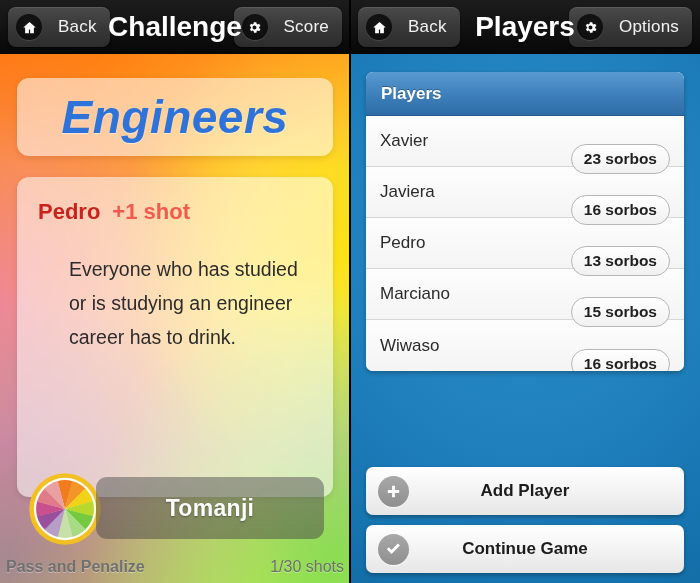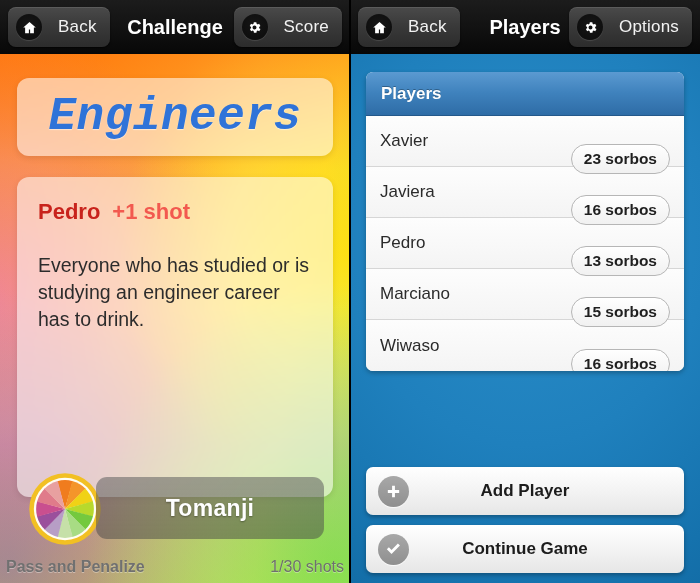--- a/index.html
+++ b/index.html
@@ -33,21 +33,21 @@
   .badge-circle {
     width: 26px; height: 26px; border-radius: 50%;
     background: radial-gradient(circle at 50% 40%, #161616 0%, #0b0b0b 100%);
     display: flex; align-items: center; justify-content: center;
     box-shadow: 0 1px 1px rgba(255,255,255,.12);
     flex: 0 0 auto;
   }
   .badge-circle svg { width: 15px; height: 15px; fill: #fff; display:block; }
   .topbar-title {
     position: absolute; left: 0; right: 0; text-align: center;
-    color: #fff; font-size: 20px; font-weight: bold; pointer-events: none;
+    color: #fff; font-size: 28px; font-weight: bold; pointer-events: none;
   }
 
   
   #left .stage {
     position: absolute; top: 54px; left: 0; width: 350px; height: 529px;
     overflow: hidden;
   }
   .rainbow {
     position: absolute; inset: 0;
     background:
@@ -67,31 +67,31 @@
     background: rgba(255,255,255,.55);
     border-radius: 12px;
     box-shadow: 0 2px 6px rgba(0,0,0,.10);
     backdrop-filter: blur(2px);
   }
   #title-card { left: 17px; top: 24px; width: 316px; height: 78px; }
   #title-text {
     position: absolute; inset: 0;
     display: flex; align-items: center; justify-content: center;
     color: #2f73d8;
-    font-family: Liberation Mono, monospace;
+    font-family: Liberation Sans, sans-serif;
     font-style: italic; font-weight: bold;
     font-size: 46px; letter-spacing: .5px;
     text-shadow: 0 1px 1px rgba(255,255,255,.55);
     text-align: center;
   }
   #desc-card { left: 17px; top: 123px; width: 316px; height: 320px; padding: 22px 21px; }
   .player-line { display: flex; align-items: baseline; gap: 12px; margin-bottom: 27px; }
   .player-name { color: #c8231c; font-size: 22px; font-weight: bold; }
   .player-shot { color: #f2594f; font-size: 22px; font-weight: bold; text-align: center; }
-  .desc-text { color: #2c2c2c; font-size: 19.5px; line-height: 27px; }
+  .desc-text { color: #2c2c2c; font-size: 19.5px; line-height: 34px; margin-left: 31px; }
 
   
   #brand-row { position: absolute; left: 0; bottom: 36px; width: 350px; height: 76px; }
   #wheel { position: absolute; left: 27px; top: 0; width: 76px; height: 76px; }
   #tomanji-btn {
     position: absolute; left: 96px; top: 6px; width: 228px; height: 62px;
     border-radius: 11px;
     background: linear-gradient(180deg, rgba(95,95,95,.55) 0%, rgba(70,70,70,.50) 100%);
     display: flex; align-items: center; justify-content: center;
     cursor: pointer;

